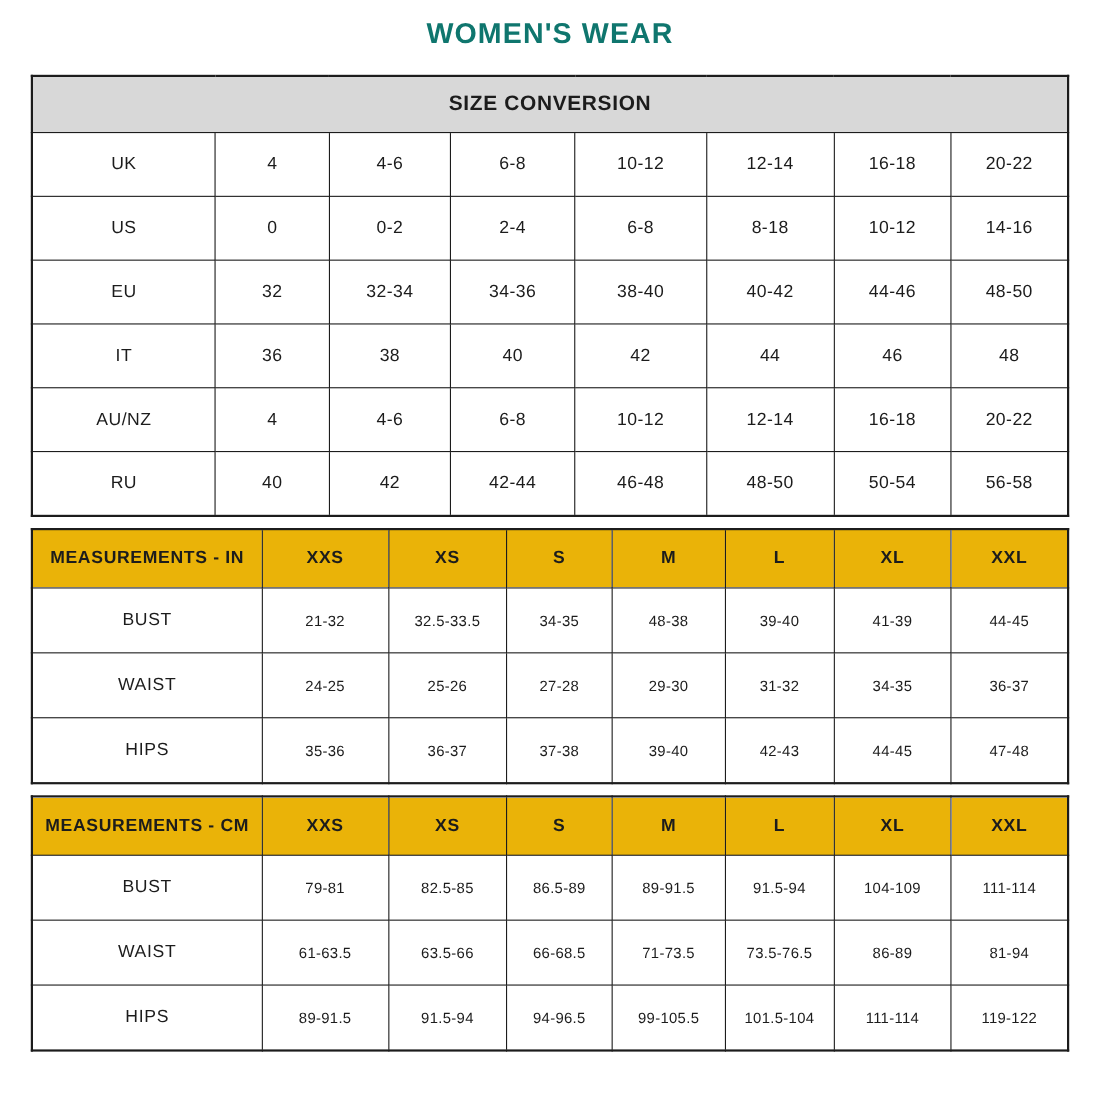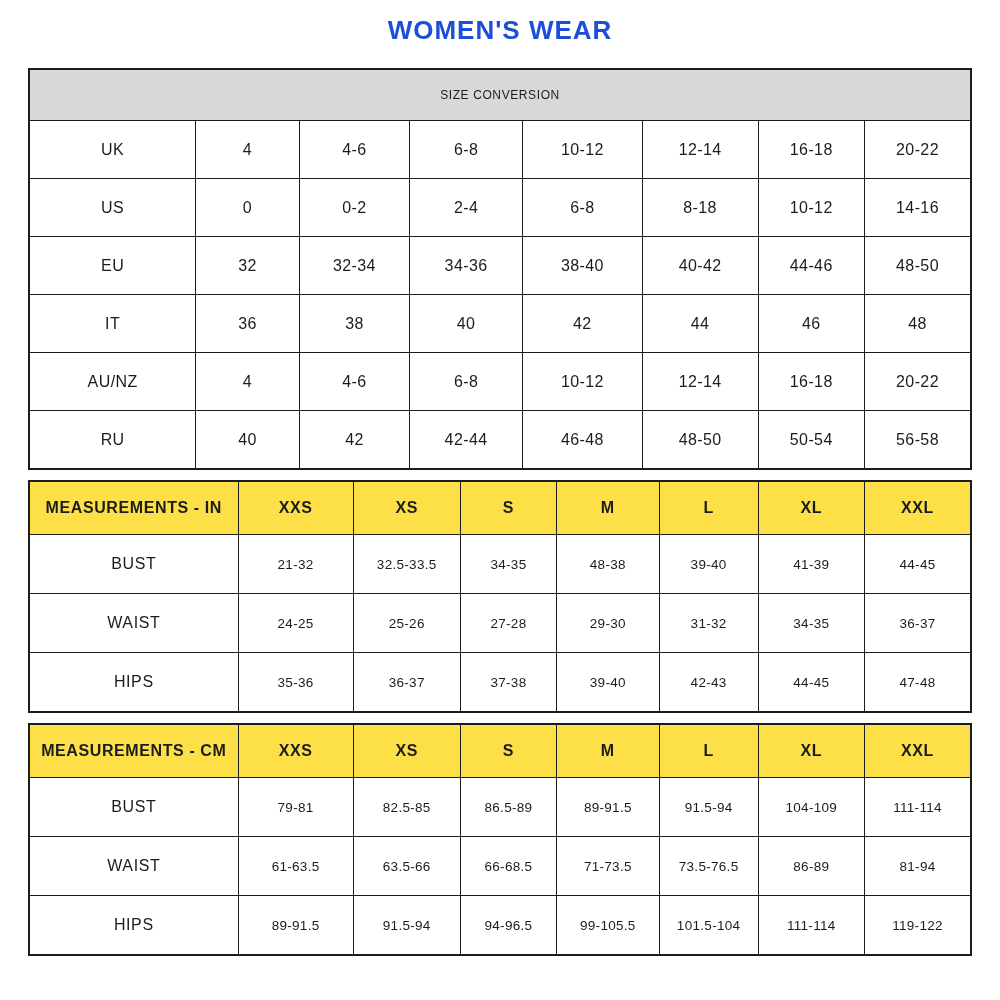--- a/index.html
+++ b/index.html
@@ -18,60 +18,60 @@
     width: 1000px;
   }
   .page-title {
     margin: 0;
     padding-top: 15px;
     height: 43px;
     text-align: center;
     font-size: 26px;
     font-weight: bold;
     letter-spacing: 1px;
-    color: #1d4ed8;
+    color: #0f766e;
   }
   table {
     width: 100%;
     border-collapse: collapse;
     table-layout: fixed;
     border: 2.5px solid #1c1c1c;
     margin-top: 10px;
   }
   td {
     border: 1.5px solid #1c1c1c;
     text-align: center;
     vertical-align: middle;
     padding: 0 2px;
     overflow: hidden;
     white-space: nowrap;
   }
   
   .conv-band td {
     height: 50px;
     background: #d8d8d8;
-    font-weight: normal;
-    font-size: 12px;
+    font-weight: bold;
+    font-size: 19px;
     letter-spacing: 0.6px;
     margin-left: 20px;
   }
   .conv-head td {
     height: 57px;
     font-size: 16px;
     letter-spacing: 0.6px;
   }
   .conv-row td {
     height: 57px;
     font-size: 16px;
     letter-spacing: 0.4px;
   }
   
   .meas-head td {
     height: 52px;
-    background: #fde047;
+    background: #eab308;
     font-weight: bold;
     font-size: 16px;
     letter-spacing: 0.6px;
   }
   .meas-row td {
     height: 58px;
     font-size: 13.5px;
     letter-spacing: 0.3px;
   }
   .meas-row td.row-label {

